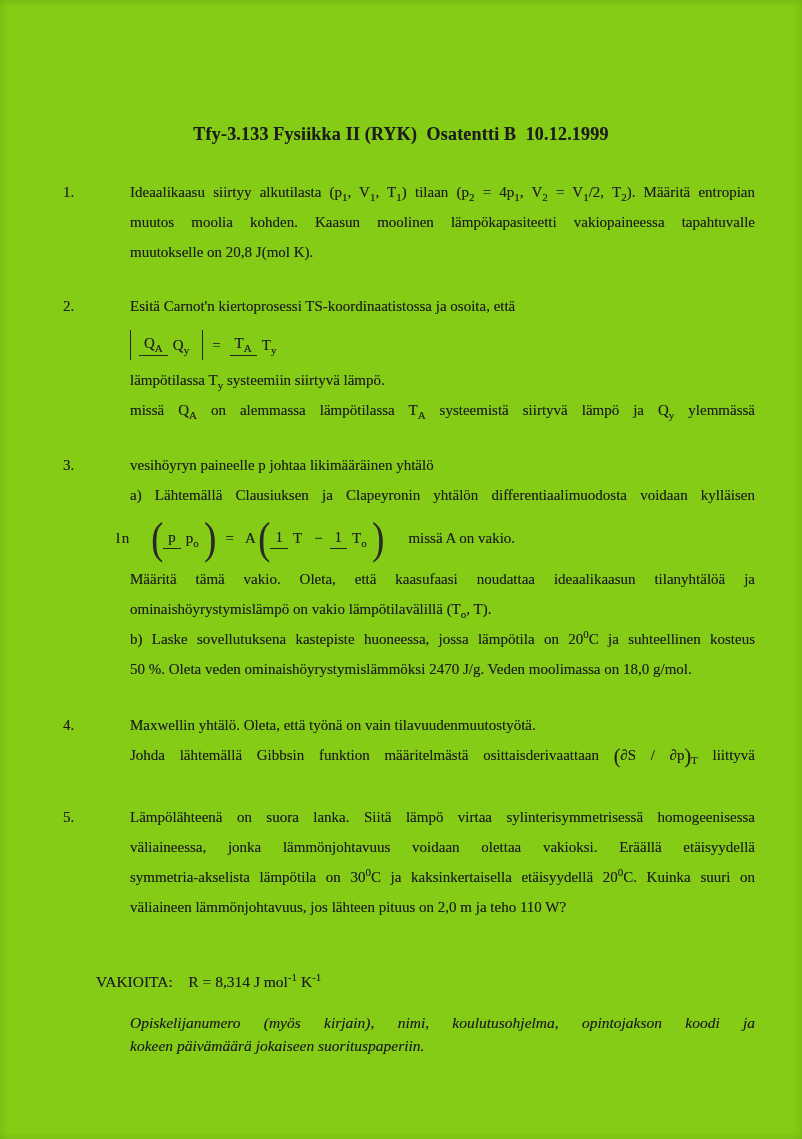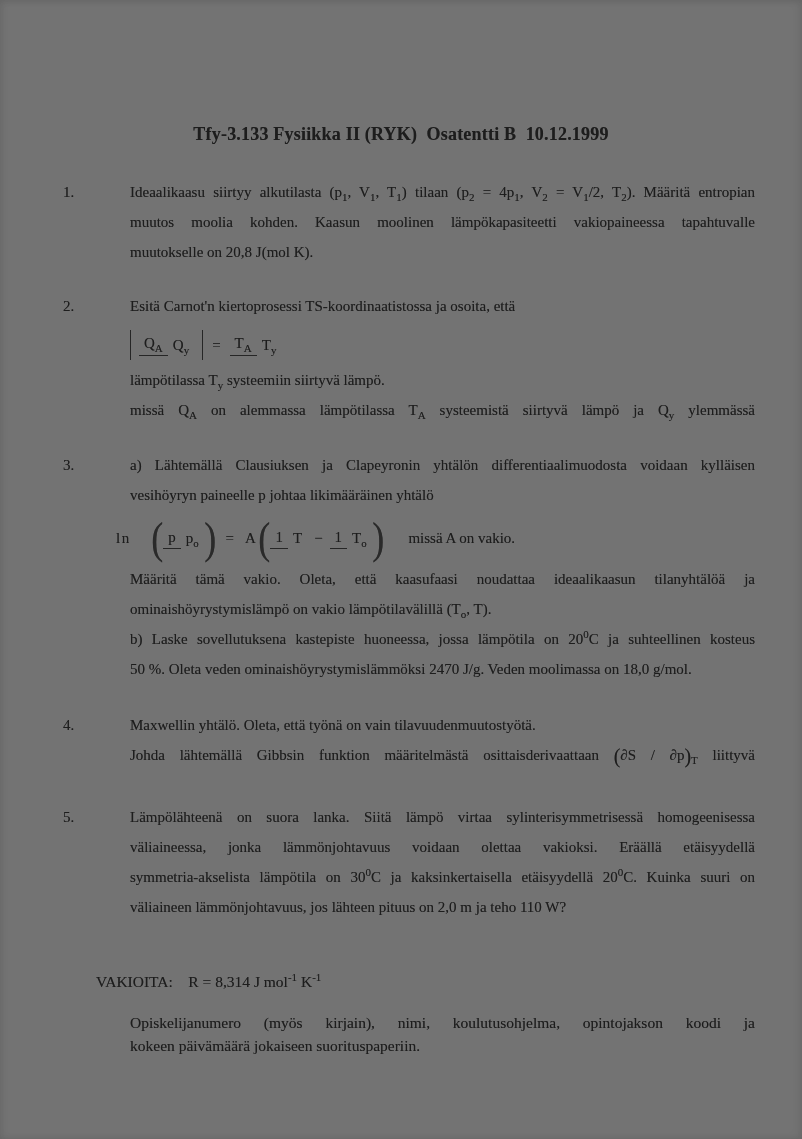--- a/index.html
+++ b/index.html
@@ -1,18 +1,18 @@
 <!DOCTYPE html>
 <html><head>
 <meta charset="utf-8">
 <style>
   html,body{margin:0;padding:0;background:#e9e9e6;}
   .page{
     width:802px;height:1139px;box-sizing:border-box;position:relative;overflow:hidden;
-    margin:0 auto;background:#737373;
+    margin:0 auto;background:#84cc16;
     box-shadow:inset 3px 0 7px rgba(0,0,0,.05), inset -3px 0 9px rgba(0,0,0,.06), inset 0 3px 6px rgba(0,0,0,.03);
     font-family:"Liberation Serif","DejaVu Serif",serif;
     color:#1d1d1d;
     padding-top:122px;
     text-shadow:0 0 .35px rgba(30,30,30,.5);
   }
   .title{font-size:18px;font-weight:700;text-align:center;margin:0;line-height:24px;letter-spacing:.2px;}
   .q{position:relative;}
   .qnum{position:absolute;left:63px;top:0;font-size:15px;line-height:30px;}
   .qbody{margin-left:130px;width:625px;font-size:15px;line-height:30px;}
@@ -34,21 +34,21 @@
   .fminus{margin:0 7px;}
   .ffn{margin-right:20px;letter-spacing:1.5px;}
   .ftail{margin-left:24px;}
   .bigp{font-size:44px;font-weight:400;line-height:.9;transform:scaleX(.82);margin:0 -1px;color:#2a2a2a;}
   .m-q1{margin-top:31px;}
   .m-q2{margin-top:24px;}
   .m-q3{margin-top:25px;}
   .m-q4{margin-top:26px;}
   .m-q5{margin-top:32px;}
   .constants{margin-top:45px;margin-left:96px;width:640px;font-size:15.5px;line-height:30px;}
-  .footer{margin-top:14px;margin-left:130px;width:625px;font-size:15.5px;line-height:23px;}
+  .footer{margin-top:14px;margin-left:130px;width:625px;font-size:15.5px;line-height:23px;font-style:italic;}
 </style>
 </head>
 <body>
 
 <div class="page">
 
   <h1 class="title">Tfy-3.133 Fysiikka II (RYK)&nbsp; Osatentti B&nbsp; 10.12.1999</h1>
 
   <section class="q m-q1">
     <span class="qnum">1.</span>
@@ -84,22 +84,22 @@
           <div class="tline tlast"><span>lämpötilassa T</span><span class="sub">y</span><span> systeemiin siirtyvä lämpö.</span></div>
           <div class="tline"><span>missä Q</span><span class="sub">A</span><span> on alemmassa lämpötilassa T</span><span class="sub">A</span><span> systeemistä siirtyvä lämpö ja Q</span><span class="sub">y</span><span> ylemmässä</span></div>
         </div>
     </div>
   </section>
 
   <section class="q m-q3">
     <span class="qnum">3.</span>
     <div class="qbody">
       <div>
+          <div class="tline tlast"><span>vesihöyryn paineelle p johtaa likimääräinen yhtälö</span></div>
           <div class="tline"><span>a) Lähtemällä Clausiuksen ja Clapeyronin yhtälön differentiaalimuodosta voidaan kylläisen</span></div>
-          <div class="tline tlast"><span>vesihöyryn paineelle p johtaa likimääräinen yhtälö</span></div>
         </div>
       <div class="formula f3">
         <span class="ffn">ln</span>
         <span class="bigp">(</span>
         <span class="frac">
           <span class="fnum"><span>p</span></span>
           <span class="fden"><span>p</span><span class="sub">o</span></span>
         </span>
         <span class="bigp">)</span>
         <span class="feq">=</span>

